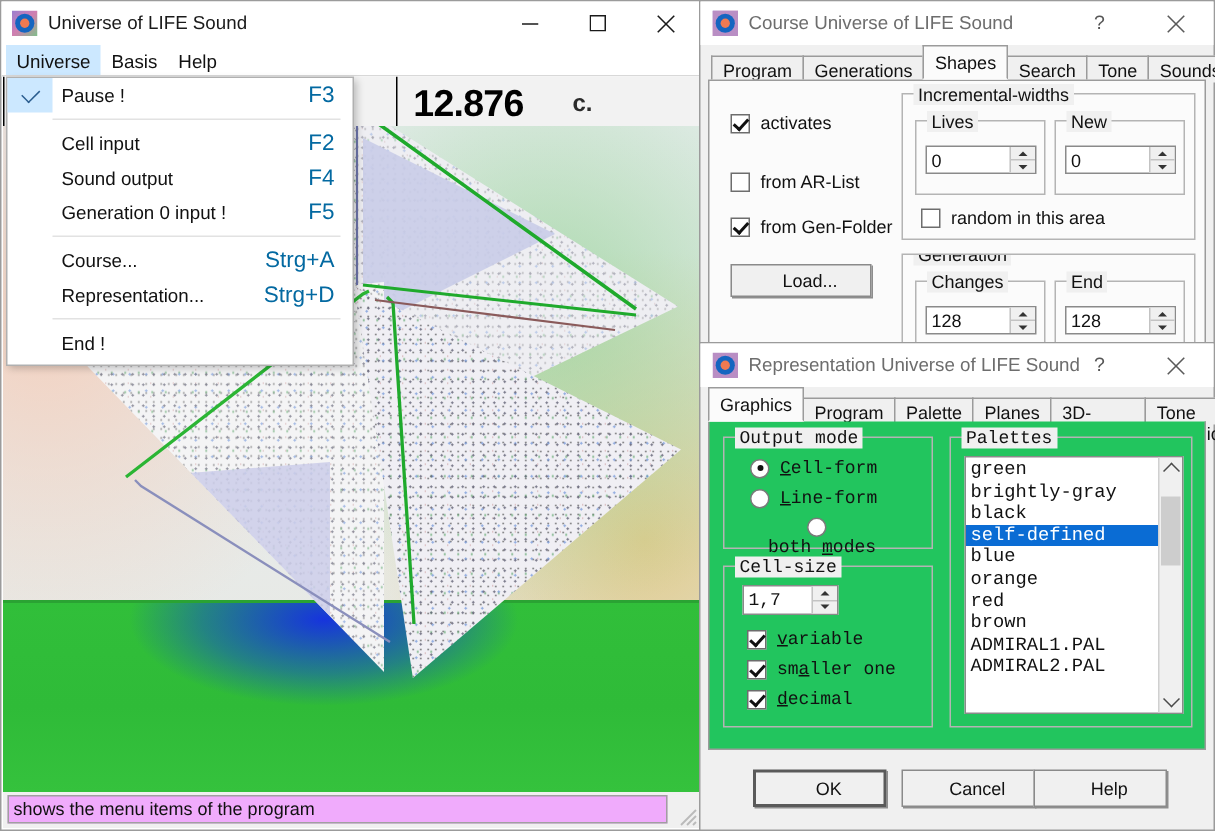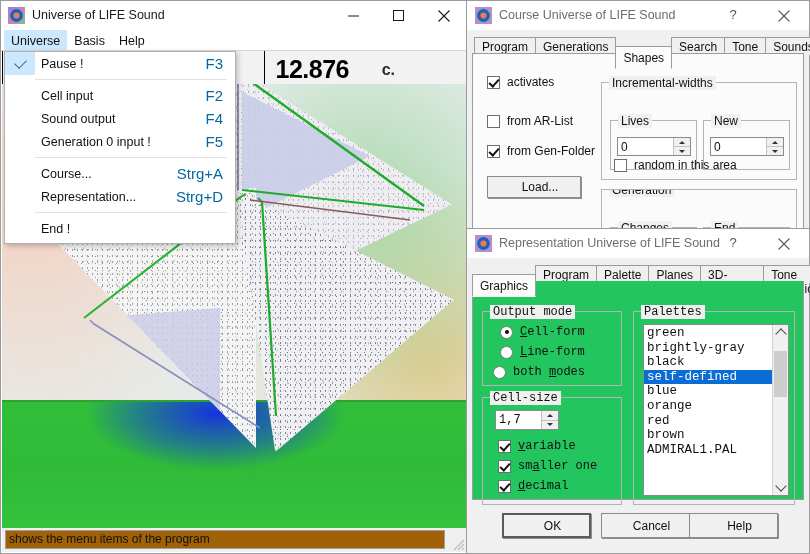--- a/index.html
+++ b/index.html
@@ -23,21 +23,21 @@
   .tb-btn svg{display:block;}
 
   #menubar{height:20px;background:#fff;display:flex;align-items:stretch;padding-left:3px;
            border-bottom:1px solid #d8d8d8;}
   .menu-top{padding:1px 7px 0 7px;font-size:12.5px;display:flex;align-items:center;color:#111;}
   .menu-top.active{background:#cce8ff;}
 
   #canvas-area{position:absolute;left:1px;top:50px;width:465px;height:478px;overflow:hidden;background:#fff;}
   #statusbar{position:absolute;left:1px;bottom:1px;width:465px;height:24px;background:#f0f0f0;}
   #statusbar .sb-field{position:absolute;left:3px;top:2px;width:440px;height:19px;
-        border:1px solid #a0a0a0;background:#a16207;font-size:12px;padding:1px 3px;box-sizing:border-box;
+        border:1px solid #a0a0a0;background:#f0abfc;font-size:12px;padding:1px 3px;box-sizing:border-box;
         color:#111;line-height:15px;}
   #grip{position:absolute;right:2px;bottom:1px;width:14px;height:14px;opacity:.55;}
 
   
   #readout{position:absolute;left:0;top:0;width:465px;height:33px;background:#f2f2f2;
            border-bottom:1px solid #000;}
   #readout .num{position:absolute;right:118px;top:4px;font-size:25px;font-weight:bold;
                 font-family:"Liberation Sans",sans-serif;color:#000;letter-spacing:-.5px;}
   #readout .unit{position:absolute;right:72px;top:10px;font-size:16px;font-weight:bold;color:#2b2b2b;}
   #readout .vline{position:absolute;top:0;width:1px;height:33px;background:#000;}
@@ -76,26 +76,26 @@
   .dlg-title .qmark{position:absolute;right:61px;top:6px;width:30px;height:18px;text-align:center;
                     font-size:13px;color:#555;}
   .dlg-title .xbtn{position:absolute;right:10px;top:5px;width:30px;height:20px;
                    display:flex;align-items:center;justify-content:center;}
 
   .tabrow{height:23px;position:relative;padding-left:7px;box-sizing:border-box;}
   .tabrow .tabs{display:flex;align-items:flex-end;height:23px;}
   .tab{border:1px solid #9b9b9b;border-bottom:none;background:#f0f0f0;
        font-size:12px;padding:2px 7px 2px 7px;margin-right:-1px;height:18px;box-sizing:border-box;
        line-height:14px;color:#111;position:relative;top:2px;}
-  .tab.active{background:#fbfbfb;height:23px;top:16px;padding-top:4px;z-index:3;border-bottom:1px solid #fbfbfb;}
+  .tab.active{background:#fbfbfb;height:23px;top:0;padding-top:4px;z-index:3;border-bottom:1px solid #fbfbfb;}
 
   .panel{position:absolute;left:5px;right:5px;background:#f0f0f0;border:1px solid #9b9b9b;border-top:none;}
 
   
-  .grp{position:absolute;border:1px solid #b4b4b4;box-sizing:border-box;margin-top:20px;}
+  .grp{position:absolute;border:1px solid #b4b4b4;box-sizing:border-box;}
   .grp > .leg{position:absolute;top:-7px;left:7px;background:#f0f0f0;padding:0 3px;font-size:12px;color:#111;}
 
   .cb{position:absolute;display:flex;align-items:center;font-size:12px;color:#111;}
   .cb .box{width:13px;height:13px;border:1px solid #6d6d6d;background:#fff;margin-right:7px;
            position:relative;box-sizing:border-box;flex:none;}
   .cb .box.on::after{content:"";position:absolute;left:3px;top:0px;width:4px;height:8px;
            border:solid #111;border-width:0 2px 2px 0;transform:rotate(42deg);}
   .rb{position:absolute;display:flex;align-items:center;font-size:12px;color:#111;}
   .rb .dot{width:13px;height:13px;border:1px solid #7a7a7a;border-radius:50%;background:#fff;
            margin-right:7px;position:relative;box-sizing:border-box;flex:none;}
@@ -463,21 +463,21 @@
     <div class="grp" style="left:9px;top:10px;width:140px;height:75px;">
       <span class="leg">Output mode</span>
       <div class="rb" style="left:17px;top:13px;">
         <span class="dot on"></span>
         <span><u>C</u>ell-form</span>
       </div>
       <div class="rb" style="left:17px;top:33px;">
         <span class="dot"></span>
         <span><u>L</u>ine-form</span>
       </div>
-      <div class="rb" style="left:10px;top:53px;">
+      <div class="rb" style="left:29px;top:53px;flex-direction:column;">
         <span class="dot"></span>
         <span>both <u>m</u>odes</span>
       </div>
     </div>
 
     <div class="grp" style="left:9px;top:96px;width:140px;height:108px;">
       <span class="leg">Cell-size</span>
       <div class="spin" style="left:12px;top:12px;width:64px;height:20px;">
         <span class="val">1,7</span>
         <span class="arrows">
@@ -509,20 +509,21 @@
         <div class="items">
           <div class="li">green</div>
           <div class="li">brightly-gray</div>
           <div class="li">black</div>
           <div class="li sel">self-defined</div>
           <div class="li">blue</div>
           <div class="li">orange</div>
           <div class="li">red</div>
           <div class="li">brown</div>
           <div class="li">ADMIRAL1.PAL</div>
+          <div class="li">ADMIRAL2.PAL</div>
         </div>
         <div class="sbar">
           <div class="ar">
               <i class="chev up"></i>
             </div>
           <div class="thumb"></div>
           <div class="ar" style="position:absolute;bottom:0;left:0;right:0;">
               <i class="chev dn"></i>
             </div>
         </div>

